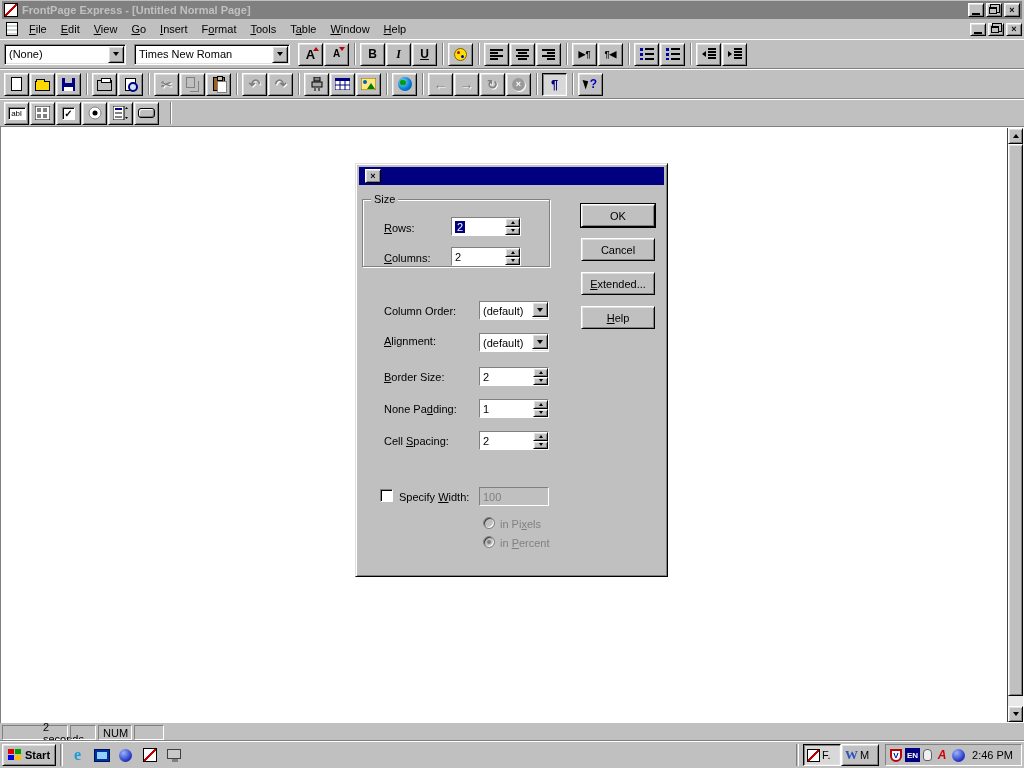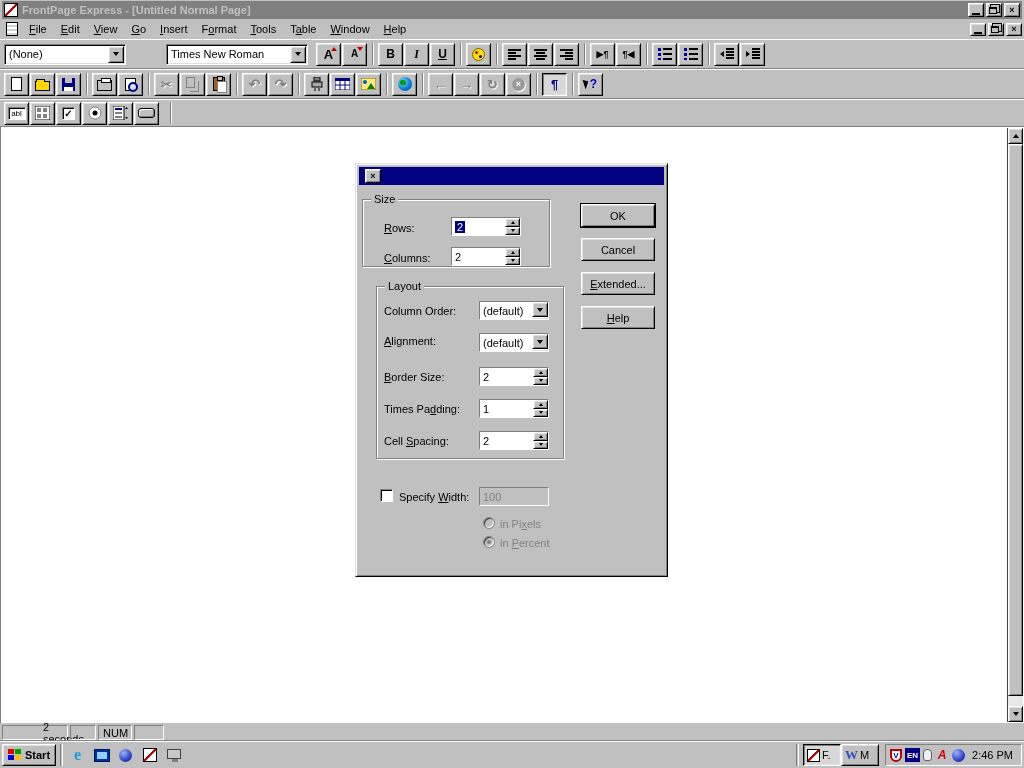--- a/index.html
+++ b/index.html
@@ -196,21 +196,21 @@
       </span>
   </div>
 
   <div class="toolbar tb-fmt">
     <div class="combo sunken-f" style="width:122px;">
       <span class="combo-text">(None)</span>
       <span class="combo-btn raised">
           <span class="arr-dn"></span>
         </span>
     </div>
-    <div class="combo sunken-f" style="width:142px;margin-left:32px;">
+    <div class="combo sunken-f" style="width:156px;">
       <span class="combo-text">Times New Roman</span>
       <span class="combo-btn raised">
           <span class="arr-dn"></span>
         </span>
     </div>
     <span class="tbtn raised">
         <span class="glyph" style="font-size:13px">A</span>
         <span class="red-tri-up"></span>
       </span>
     <span class="tbtn raised">
@@ -472,23 +472,20 @@
       <span class="spincol">
         <span class="spinbtn raised">
             <span class="arr-up"></span>
           </span>
         <span class="spinbtn raised">
             <span class="arr-dn"></span>
           </span>
       </span>
     </div>
 
-    <div class="group etched" style="left:20px; top:122px; width:188px; height:173px;">
-      <span class="group-label">Layout</span>
-    </div>
     <span class="dlg-label" style="left:28px; top:141px;">Column Order:</span>
     <div class="fieldrow sunken-f" style="left:123px; top:137px; width:70px;">
       <span class="field-text">(default)</span>
       <span class="combo-btn raised" style="width:16px;height:15px;">
           <span class="arr-dn"></span>
         </span>
     </div>
     <span class="dlg-label" style="left:28px; top:171px;"><span></span><span class="u">A</span><span>lignment:</span></span>
     <div class="fieldrow sunken-f" style="left:123px; top:169px; width:70px;">
       <span class="field-text">(default)</span>
@@ -501,21 +498,21 @@
       <span class="field-text">2</span>
       <span class="spincol">
         <span class="spinbtn raised">
             <span class="arr-up"></span>
           </span>
         <span class="spinbtn raised">
             <span class="arr-dn"></span>
           </span>
       </span>
     </div>
-    <span class="dlg-label" style="left:28px; top:239px;"><span>Times Pa</span><span class="u">d</span><span>ding:</span></span>
+    <span class="dlg-label" style="left:28px; top:239px;"><span>None Pa</span><span class="u">d</span><span>ding:</span></span>
     <div class="fieldrow sunken-f" style="left:123px; top:235px; width:70px;">
       <span class="field-text">1</span>
       <span class="spincol">
         <span class="spinbtn raised">
             <span class="arr-up"></span>
           </span>
         <span class="spinbtn raised">
             <span class="arr-dn"></span>
           </span>
       </span>

